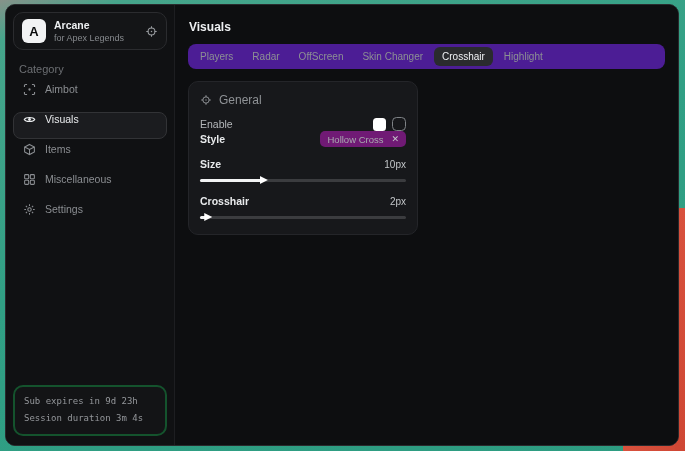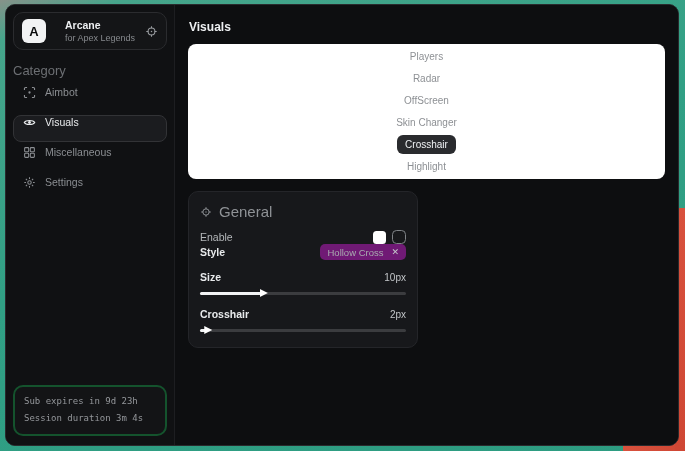--- a/index.html
+++ b/index.html
@@ -29,53 +29,53 @@
   .profile {
     display:flex; align-items:center; gap:8px;
     background:#141517; border:1px solid #2b2c2f; border-radius:10px;
     padding:6px 8px;
   }
   .logo {
     width:24px; height:24px; border-radius:6px; background:#f2f3f4;
     color:#0b0c0d; font-weight:bold; font-size:13px;
     display:flex; align-items:center; justify-content:center; flex:0 0 24px;
   }
-  .profile-text { flex:1; min-width:0;margin-left:11px; }
+  .profile-text { flex:1; min-width:0; }
   .profile-name { font-size:10.5px; font-weight:700; color:#eceef0; }
   .profile-sub  { font-size:9px; color:#86898d; margin-top:2px; }
   .profile-icon { color:#9a9da1; display:flex; }
-  .category { font-size:13px; color:#6c6f73; margin:13px 0 7px; }
+  .category { font-size:11px; color:#6c6f73; margin:13px 6px 7px; }
   .nav-item {
     display:flex; align-items:flex-start; gap:9px; height:25px; padding:0 9px;
     border-radius:8px; font-size:10.5px; color:#8b8e92;
     border:1px solid transparent; margin-bottom:3px; cursor:pointer;
   }
   .nav-item.selected { background:#1b1c1f; border-color:#323336; color:#e9ebed; }
   .nav-icon { display:flex; width:13px; height:13px; }
   .side-footer {
     margin-top:auto; background:#131416; border:2px solid #14532d;
     border-radius:10px; padding:6px 9px;
     font-family:"DejaVu Sans Mono", monospace; font-size:9px;
     color:#94979b; line-height:1.95;
   }
   
   .main { flex:1; box-sizing:border-box; background:#0d0e10; padding:11px 13px; }
   .main-title { font-size:12px; font-weight:700; color:#eef0f2; margin:4px 0 0 1px; }
   .tabbar {
-    margin-top:10px; background:#ffffff; border-radius:8px;
-    padding:3px 4px; display:flex; align-items:center; gap:3px;flex-direction:column;
+    margin-top:10px; background:#4c1d95; border-radius:8px;
+    padding:3px 4px; display:flex; align-items:center; gap:3px;
   }
   .tab { font-size:10px; color:#8d9094; padding:4px 8px; border-radius:6px; cursor:pointer; white-space:nowrap; }
   .tab.selected { background:#2a2b2e; color:#f0f2f4; }
   .card {
     margin-top:12px; width:230px; box-sizing:border-box;
     background:#17181b; border:1px solid #242529; border-radius:10px;
     padding:9px 11px 13px;
   }
-  .card-header { display:flex; align-items:center; gap:7px; color:#8f9296; font-size:15px; margin:2px 0 10px; }
+  .card-header { display:flex; align-items:center; gap:7px; color:#8f9296; font-size:12px; margin:2px 0 10px; }
   .row { display:flex; align-items:center; justify-content:space-between;text-align:center; }
   .lbl-dim { font-size:10.5px; color:#b4b7ba; }
   .lbl { font-size:10.5px; font-weight:700; color:#e8eaec; }
   .val { font-size:10px; color:#c3c6c9; }
   .enable-controls { display:flex; align-items:center; gap:6px; }
   .swatch { width:13px; height:13px; border-radius:3.5px; cursor:pointer; }
   .checkbox { width:14px; height:14px; border-radius:4.5px; border:1.5px solid #7f8387; box-sizing:border-box; cursor:pointer; }
   .row-style { }
   .chip {
     display:flex; align-items:center; gap:8px; background:#701a75;
@@ -129,20 +129,29 @@
       <div class="nav-item selected">
         <span class="nav-icon">
           <svg width="13" height="13" viewBox="0 0 16 16" fill="none" stroke="currentColor" stroke-width="1.3">
             <path d="M1.5 8C3.4 4.6 12.6 4.6 14.5 8C12.6 11.4 3.4 11.4 1.5 8Z"></path>
             <circle cx="8" cy="8" r="1.7" fill="currentColor" stroke="none"></circle>
           </svg>
         </span>
         <span>Visuals</span>
       </div>
 
+      <div class="nav-item">
+        <span class="nav-icon">
+          <svg width="13" height="13" viewBox="0 0 16 16" fill="none" stroke="currentColor" stroke-width="1.3">
+            <path d="M8 1.8L14 5v6l-6 3.2L2 11V5Z"></path>
+            <path d="M2 5l6 3 6-3M8 8v6.2"></path>
+          </svg>
+        </span>
+        <span>Items</span>
+      </div>
 
       <div class="nav-item">
         <span class="nav-icon">
           <svg width="13" height="13" viewBox="0 0 16 16" fill="none" stroke="currentColor" stroke-width="1.3">
             <rect x="2" y="2" width="5" height="5" rx="1"></rect>
             <rect x="9" y="2" width="5" height="5" rx="1"></rect>
             <rect x="2" y="9" width="5" height="5" rx="1"></rect>
             <rect x="9" y="9" width="5" height="5" rx="1"></rect>
           </svg>
         </span>

